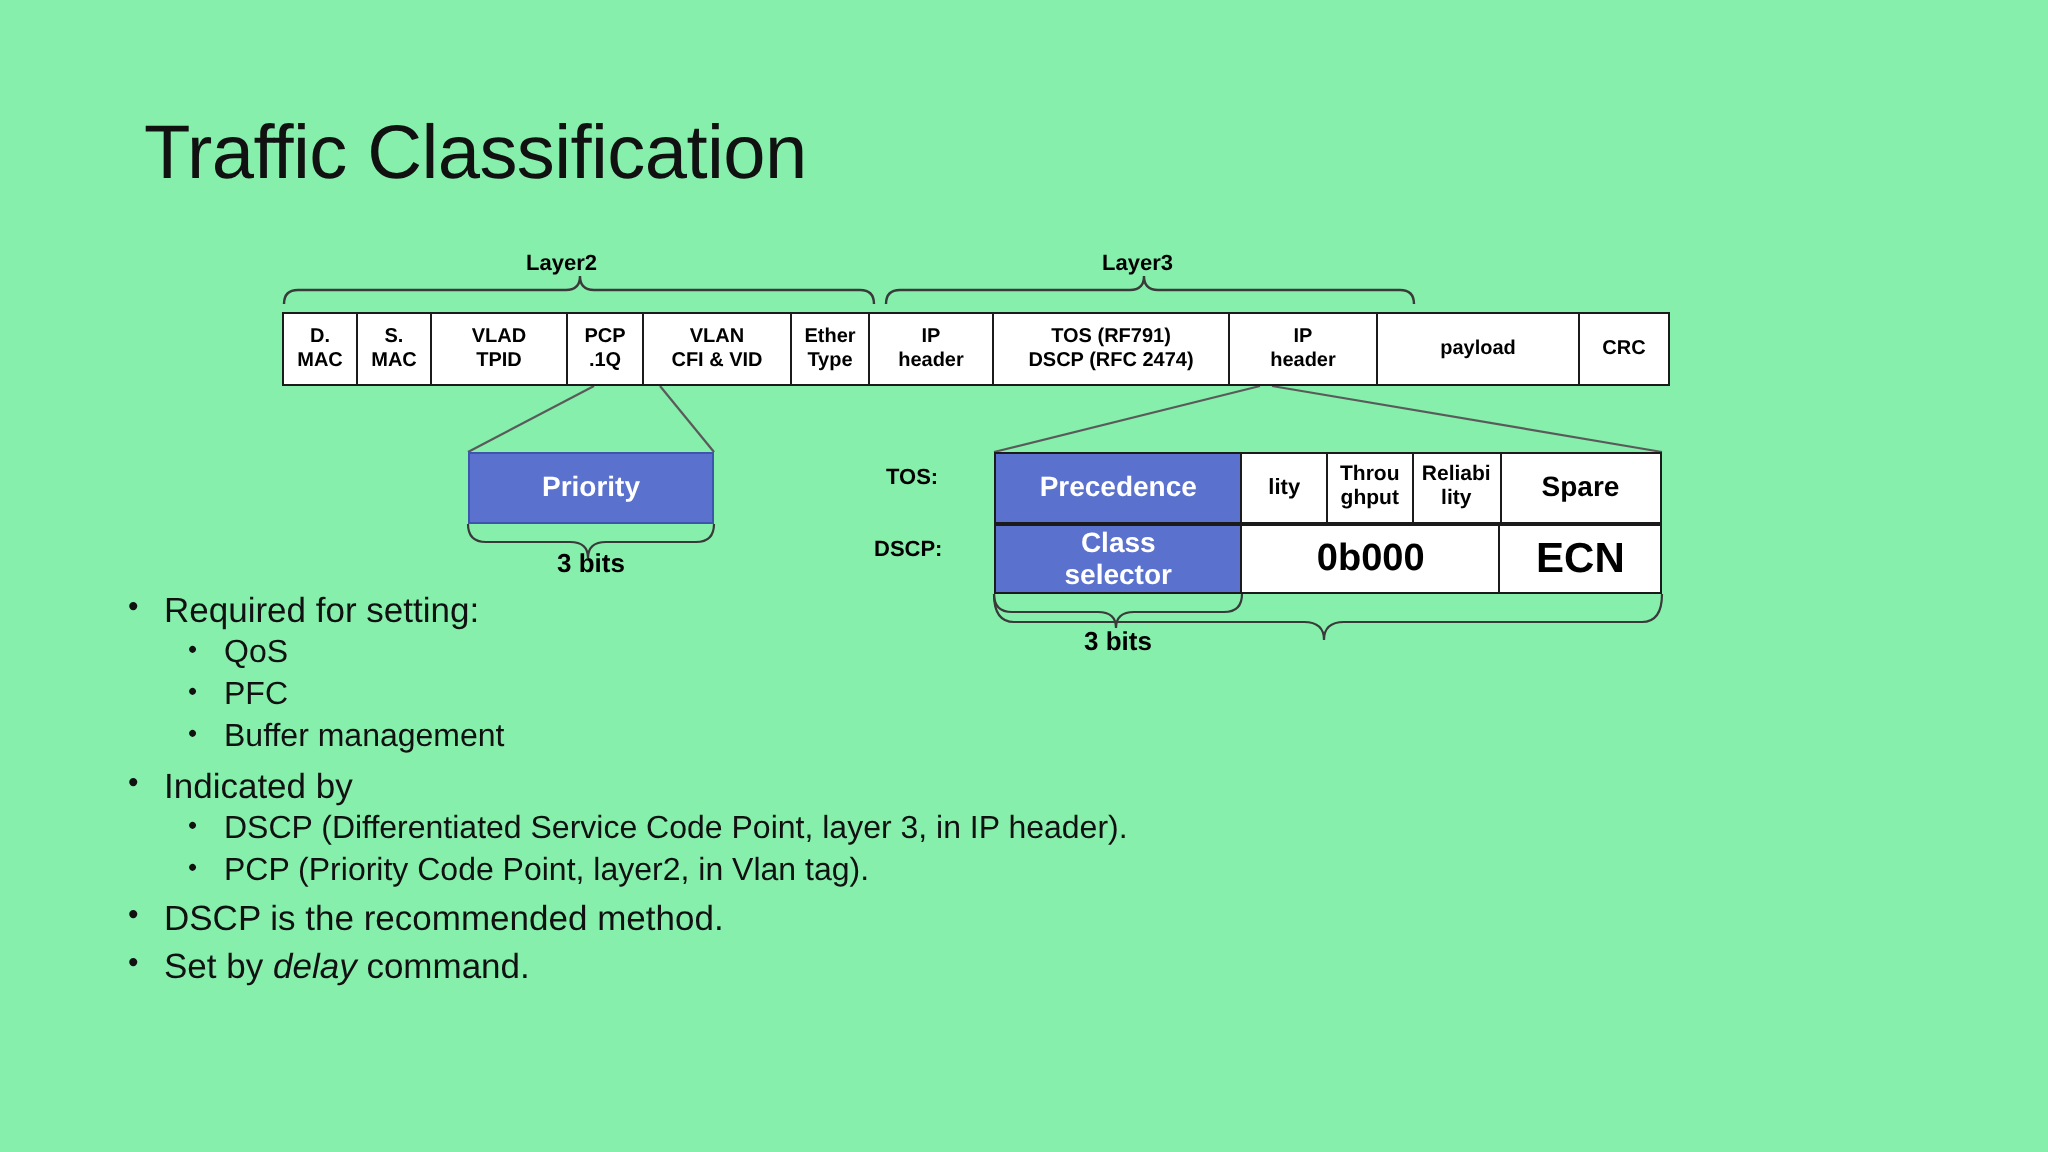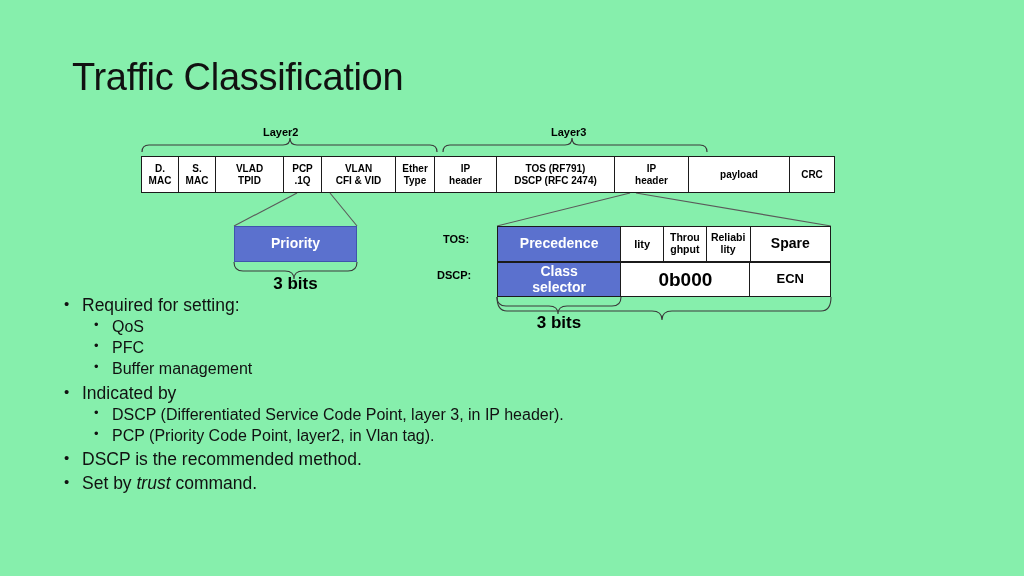--- a/index.html
+++ b/index.html
@@ -122,21 +122,21 @@
   }
 
   .rowlabel {
     position: absolute;
     font-size: 11px;
     font-weight: bold;
     white-space: nowrap;
   }
   .bracelabel {
     position: absolute;
-    font-size: 17px;
+    font-size: 13px;
     font-weight: bold;
     white-space: nowrap;
     text-align: center;
   }
 
   
   .bullets {
     position: absolute;
     left: 56px;
     top: 294px;
@@ -248,21 +248,21 @@
 ghput</div>
     <div class="tcell" style="width:44px; font-size:10.5px;">Reliabi
 lity</div>
     <div class="tcell" style="width:80px; font-size:14px;">Spare</div>
   </div>
 
   <div class="tosrow" style="left:497px; top:262px; width:334px; height:35px;">
     <div class="tcell blue" style="width: 124px; font-size: 14px; background: rgb(91, 113, 206);">Class
 selector</div>
     <div class="tcell" style="width:130px; font-size:19px;">0b000</div>
-    <div class="tcell" style="width:80px; font-size:13px;">ECN</div>
+    <div class="tcell" style="width:80px; font-size:21px;">ECN</div>
   </div>
 
   <div class="bracelabel" style="left:497px; top:313px; width:124px;">3 bits</div>
 
   <div class="bullets">
     <ul class="lvl1">
 
       <li>
         <span class="btext">Required for setting:</span>
         <ul class="lvl2">
@@ -278,19 +278,19 @@
           <li>DSCP (Differentiated Service Code Point, layer 3, in IP header).</li>
           <li>PCP (Priority Code Point, layer2, in Vlan tag).</li>
         </ul>
       </li>
 
       <li>
         <span class="btext">DSCP is the recommended method.</span>
       </li>
 
       <li>
-        <span class="btext"><span>Set by </span><span class="ital">trust</span><span> command.</span></span>
+        <span class="btext"><span>Set by </span><span class="ital">delay</span><span> command.</span></span>
       </li>
 
     </ul>
   </div>
 
 </div>
 
 </body></html>

